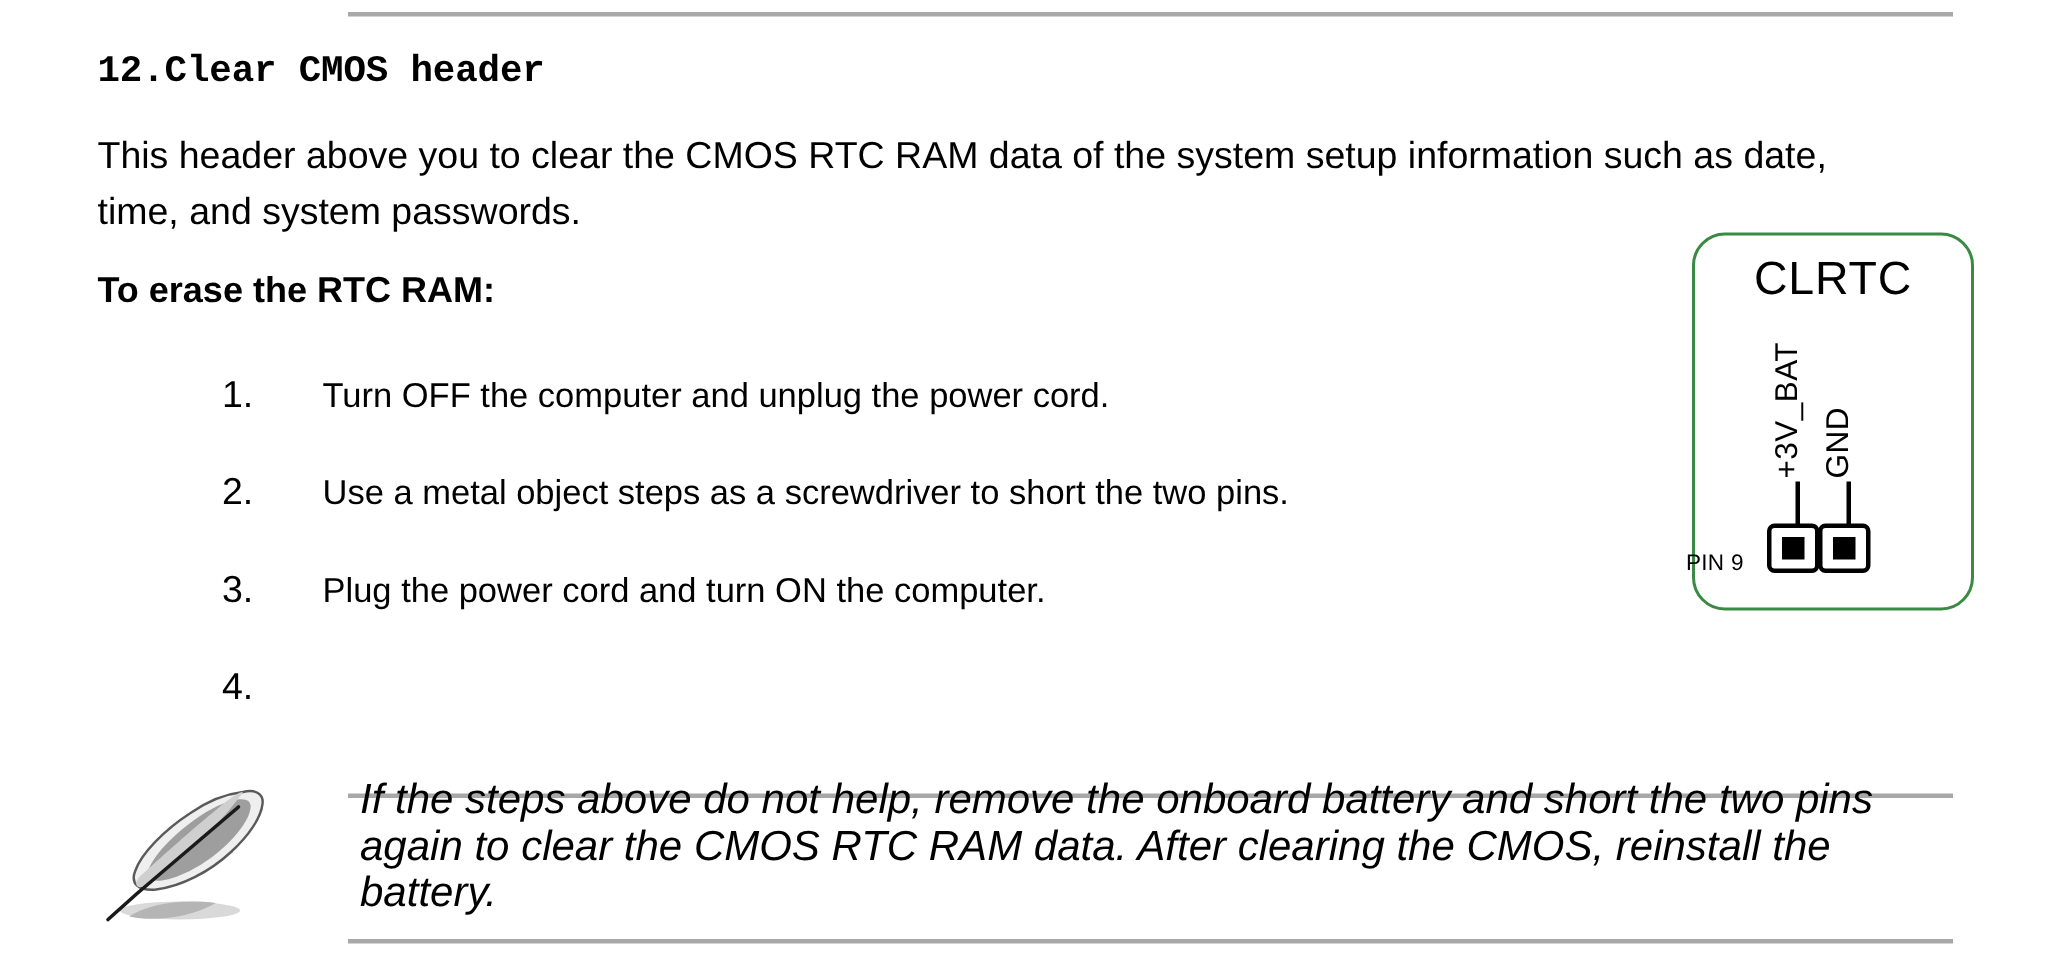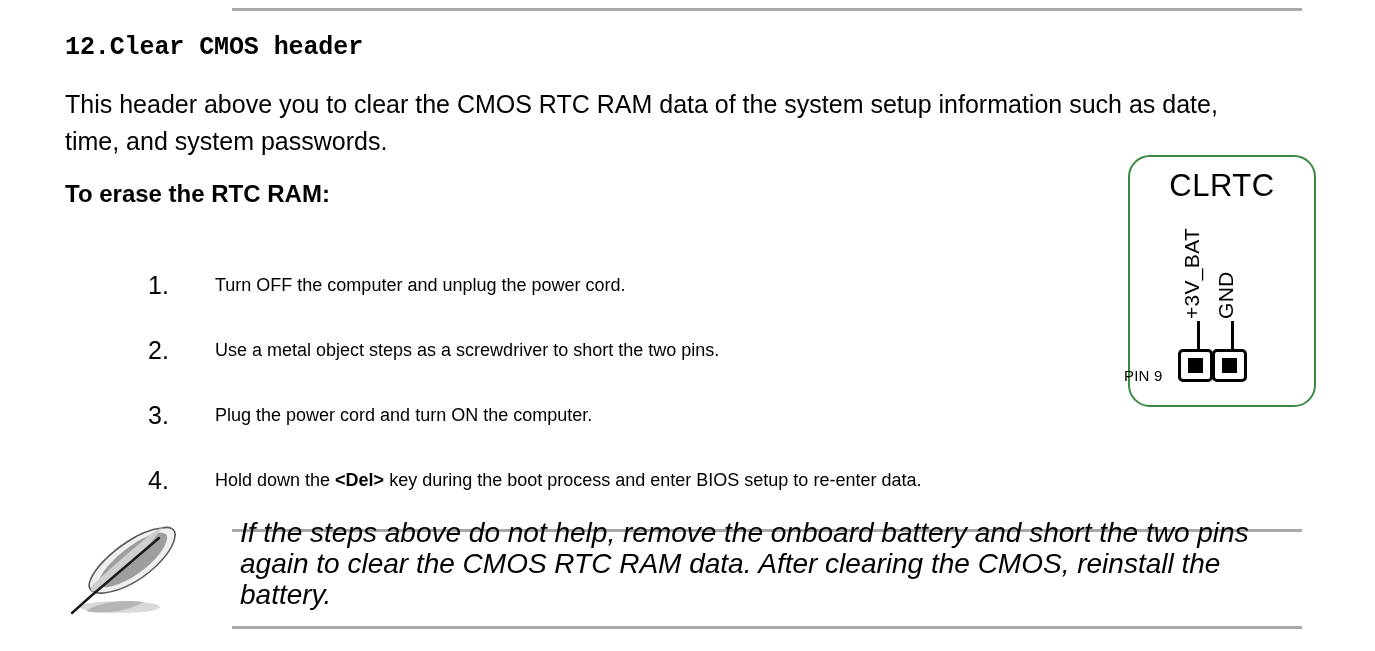--- a/index.html
+++ b/index.html
@@ -78,22 +78,21 @@
   .step-num {
     position: absolute;
     left: 0;
     top: 0;
     width: 50px;
     font-size: 25px;
   }
   .step-text {
     display: block;
     margin-left: 67px;
-    font-size: 18px;
-    margin-top: 22px;
+    font-size: 23px;
   }
   .step-text b { font-weight: bold; }
 
   
   .clrtc-box {
     position: absolute;
     left: 1128px;
     top: 155px;
     width: 188px;
     height: 252px;
@@ -223,21 +222,20 @@
   <div class="step">
     <span class="step-num">2.</span>
     <span class="step-text"><span>Use a metal object steps as a screwdriver to short the two pins.</span></span>
   </div>
   <div class="step">
     <span class="step-num">3.</span>
     <span class="step-text"><span>Plug the power cord and turn ON the computer.</span></span>
   </div>
   <div class="step">
     <span class="step-num">4.</span>
-    <span class="step-text"><span>Hold down the </span><b>&lt;Del&gt;</b><span> key during the boot process and enter BIOS setup to re-enter data.</span></span>
   </div>
 </div>
 
 <div class="clrtc-box">
   <div class="clrtc-title">CLRTC</div>
 
   <div class="pin-labels">
     <span class="pin-label bat">+3V_BAT</span>
     <span class="pin-label gnd">GND</span>
   </div>

